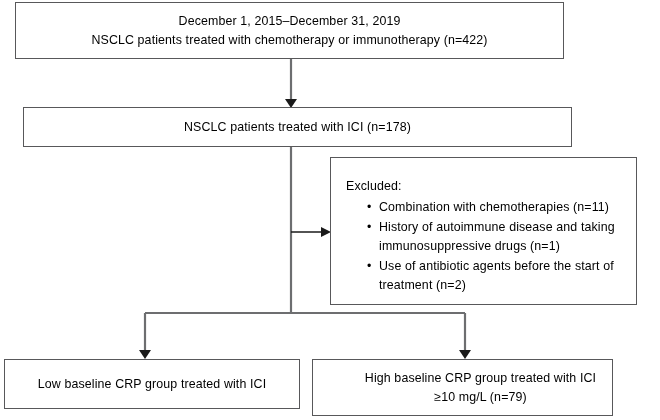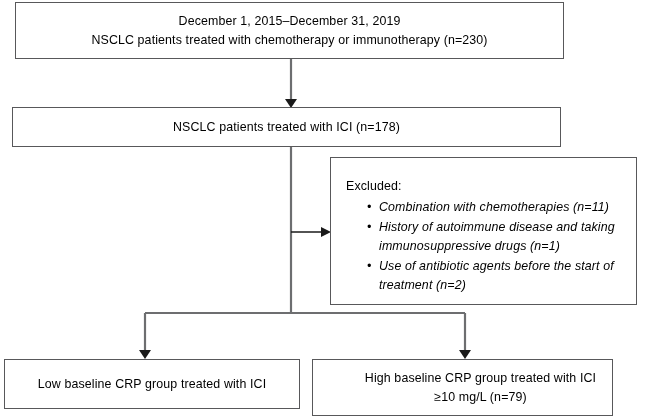--- a/index.html
+++ b/index.html
@@ -40,21 +40,21 @@
 
   
   #box-enrollment {
     left: 15px;
     top: 2px;
     width: 549px;
     height: 57px;
   }
   
   #box-ici {
-    left: 12px;
+    left: 23px;
     top: 107px;
     width: 549px;
     height: 40px;
   }
   
   #box-excluded {
     left: 330px;
     top: 157px;
     width: 307px;
     height: 148px;
@@ -73,21 +73,20 @@
     margin: 0;
     padding: 0 0 0 21px;
     list-style: none;
   }
   #box-excluded li {
     position: relative;
     font-size: 12.4px;
     line-height: 19px;
     padding-left: 12px;
     margin-bottom: 1px;
-    font-style: italic;
   }
   #box-excluded li::before {
     content: "\2022";
     position: absolute;
     left: 0;
     top: 0;
     font-size: 12.4px;
     line-height: 19px;
   }
 
@@ -133,21 +132,21 @@
 
     <line x1="145" y1="313" x2="465" y2="313" stroke="#6d6e70" stroke-width="2.2"></line>
     <line x1="145" y1="313" x2="145" y2="352" stroke="#6d6e70" stroke-width="2.2"></line>
     <polygon points="139,350 151,350 145,359" fill="#1a1a1a"></polygon>
     <line x1="465" y1="313" x2="465" y2="352" stroke="#6d6e70" stroke-width="2.2"></line>
     <polygon points="459,350 471,350 465,359" fill="#1a1a1a"></polygon>
   </svg>
 
   <div class="box" id="box-enrollment">
     <span class="line">December 1, 2015–December 31, 2019</span>
-    <span class="line">NSCLC patients treated with chemotherapy or immunotherapy (n=230)</span>
+    <span class="line">NSCLC patients treated with chemotherapy or immunotherapy (n=422)</span>
   </div>
 
   <div class="box" id="box-ici">
     <span class="line">NSCLC patients treated with ICI (n=178)</span>
   </div>
 
   <div class="box" id="box-excluded">
     <span class="heading">Excluded:</span>
     <ul>
       <li>Combination with chemotherapies (n=11)</li>

